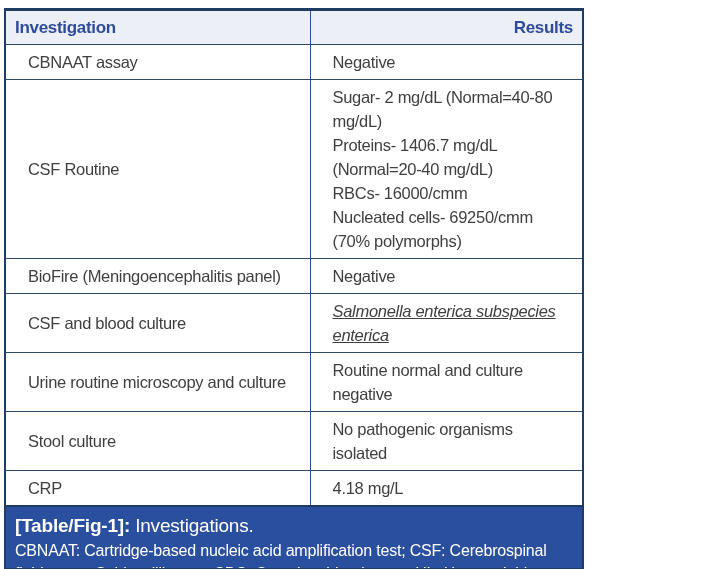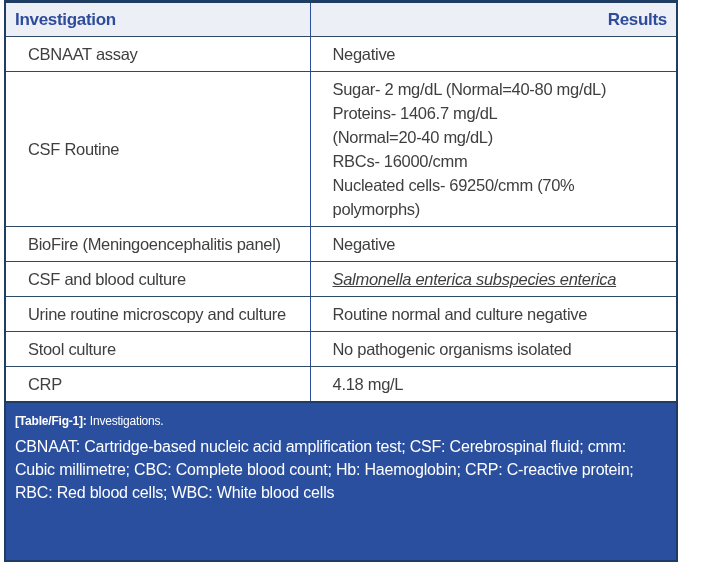--- a/index.html
+++ b/index.html
@@ -4,22 +4,22 @@
 <style>
   * { margin: 0; padding: 0; box-sizing: border-box; }
   html, body {
     width: 702px; height: 569px;
     background: #ffffff;
     font-family: "Liberation Sans", sans-serif;
     overflow: hidden;
   }
   .figure {
     position: absolute;
-    left: 4px; top: 0;
-    width: 674px; height: 562px;
+    left: 4px; top: 8px;
+    width: 580px; height: 562px;
     display: flex; flex-direction: column;
     border: 2px solid #1f3c63;
     border-top-width: 3px;
   }
   table.inv-table {
     width: 100%;
     border-collapse: collapse;
     table-layout: fixed;
     letter-spacing: -0.3px;
   }
@@ -50,21 +50,21 @@
     flex: 1;
     background: #2a4f9e;
     color: #ffffff;
     padding: 5px 9px 6px 9px;
     font-size: 16px;
     line-height: 23px;
     letter-spacing: -0.2px;
     border-top: 2px solid #1f3c63;
     overflow: hidden;
   }
-  .caption-title-line { font-size: 12px; line-height: 27px; }
+  .caption-title-line { font-size: 19px; line-height: 27px; }
   .caption-title-line .lbl { font-weight: bold; }
 </style>
 </head>
 <body>
 
 <div class="figure">
   <table class="inv-table">
     <colgroup>
         <col class="c1">
         <col class="c2">

